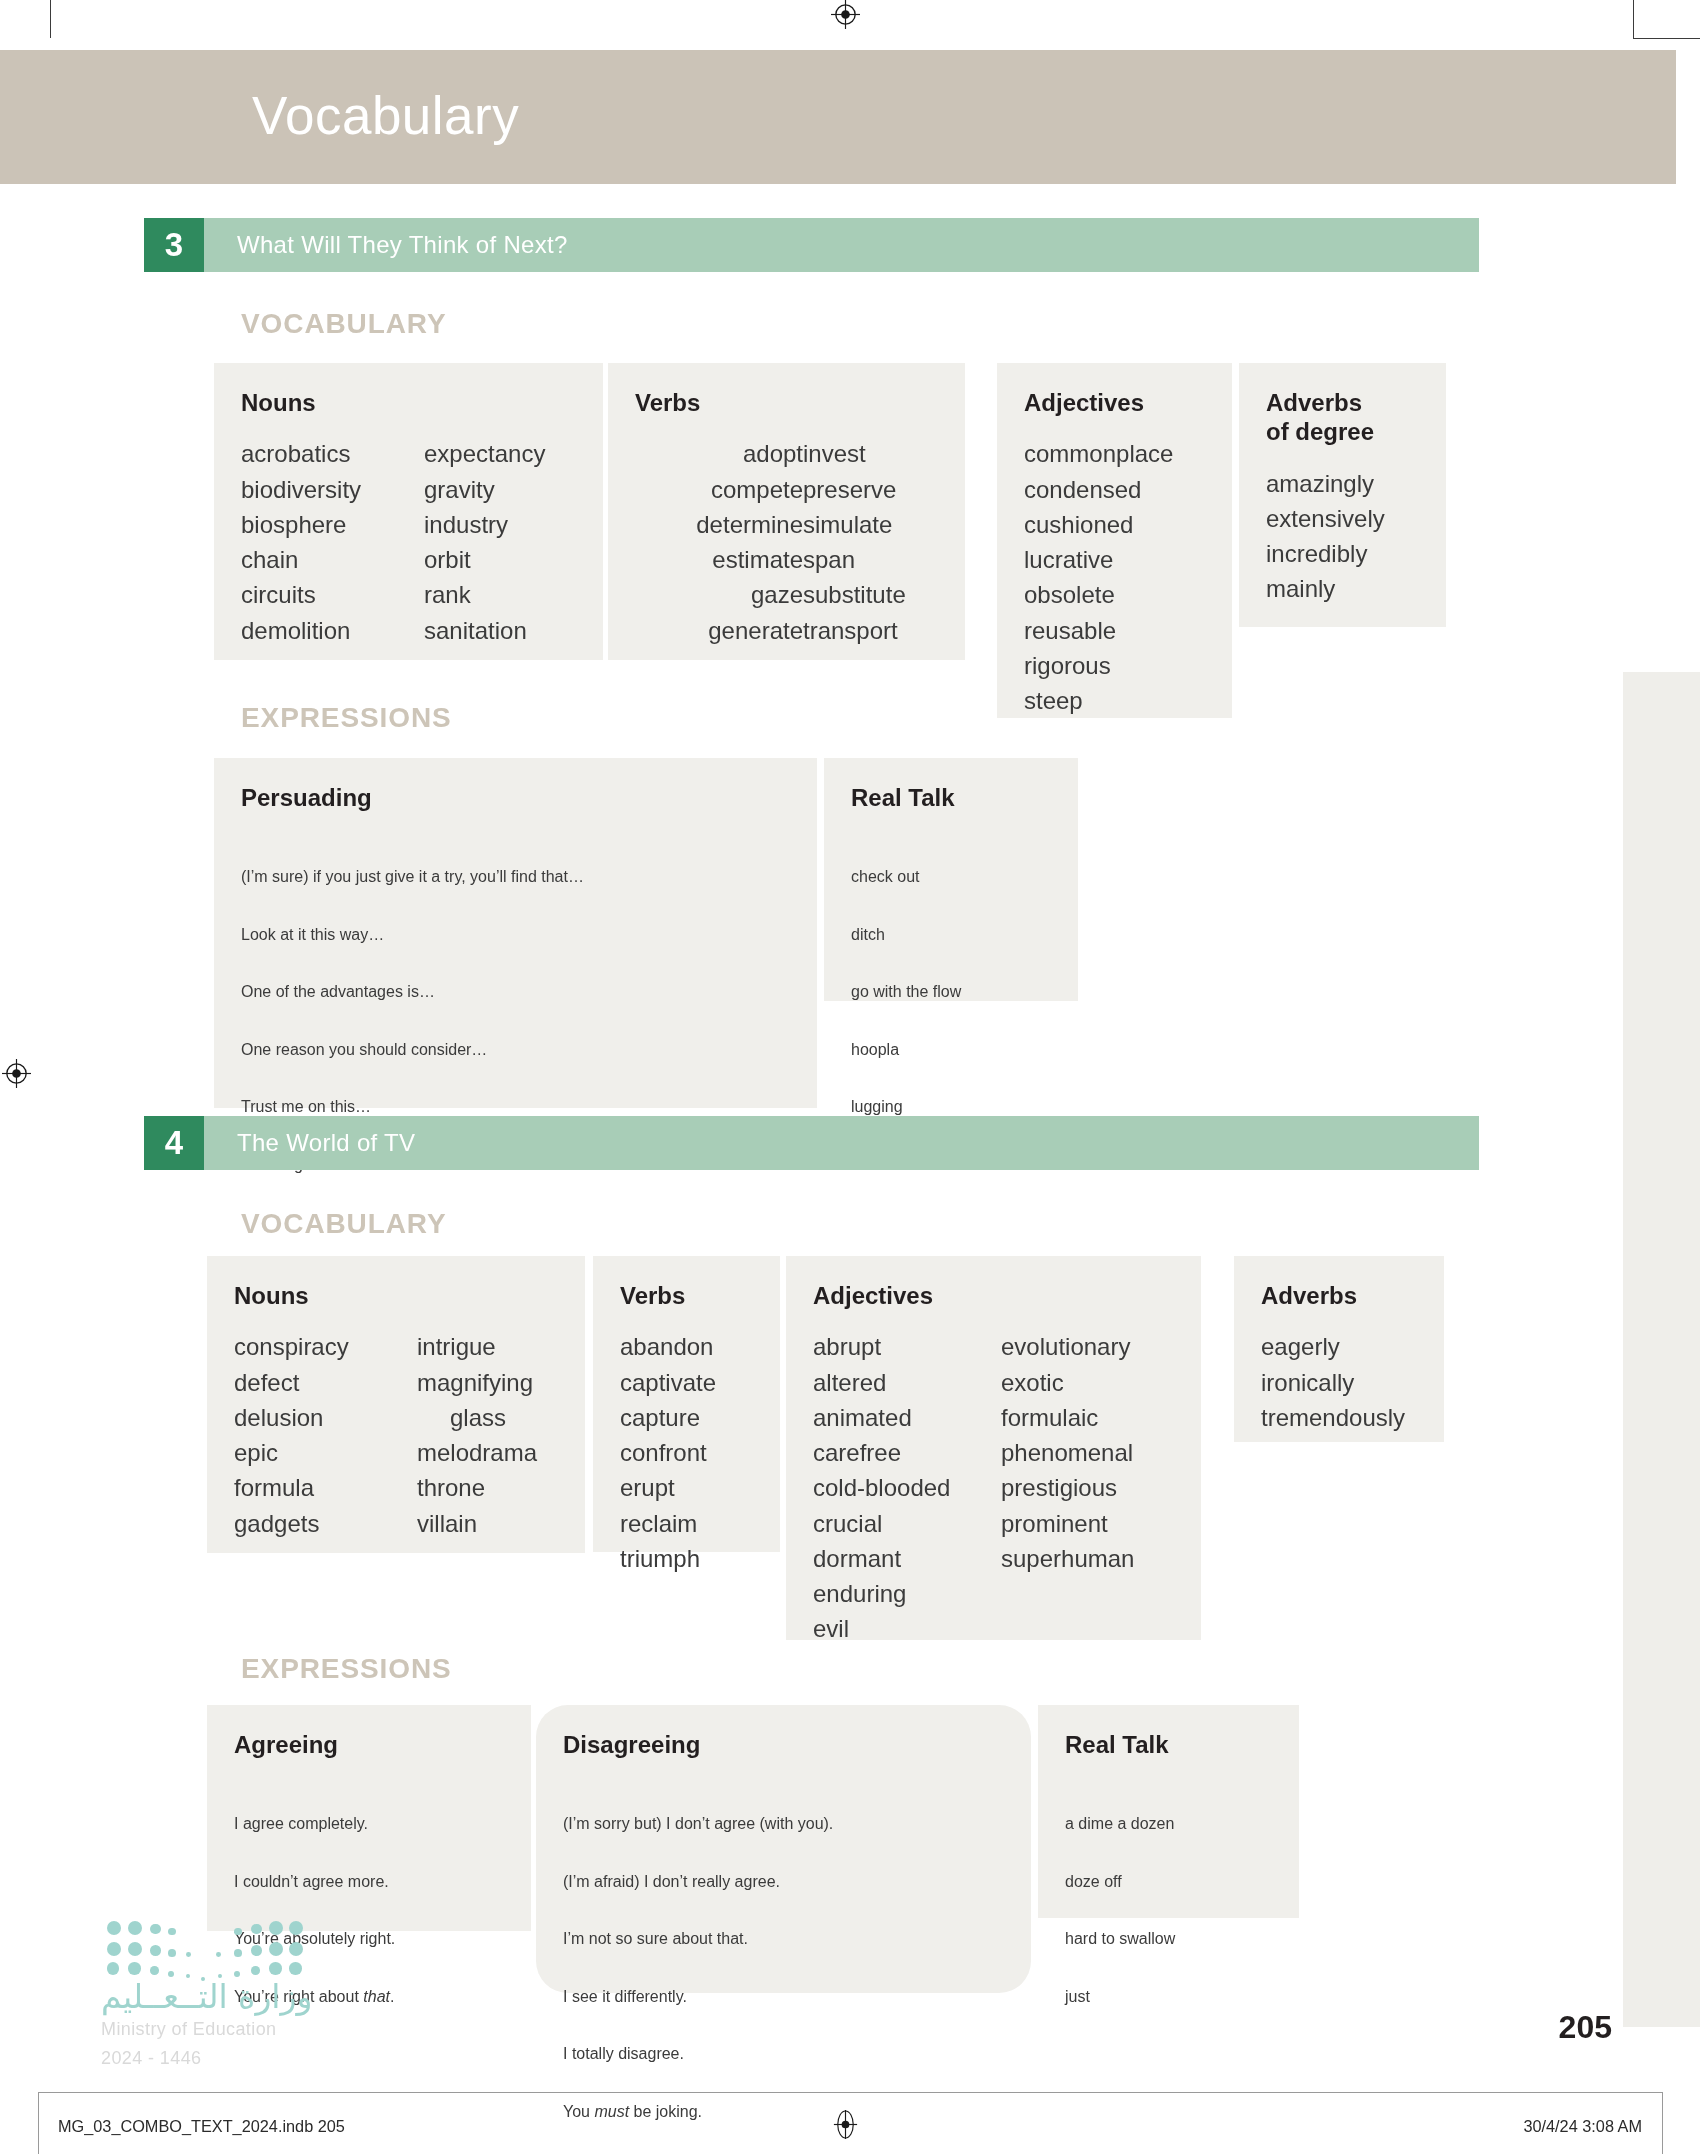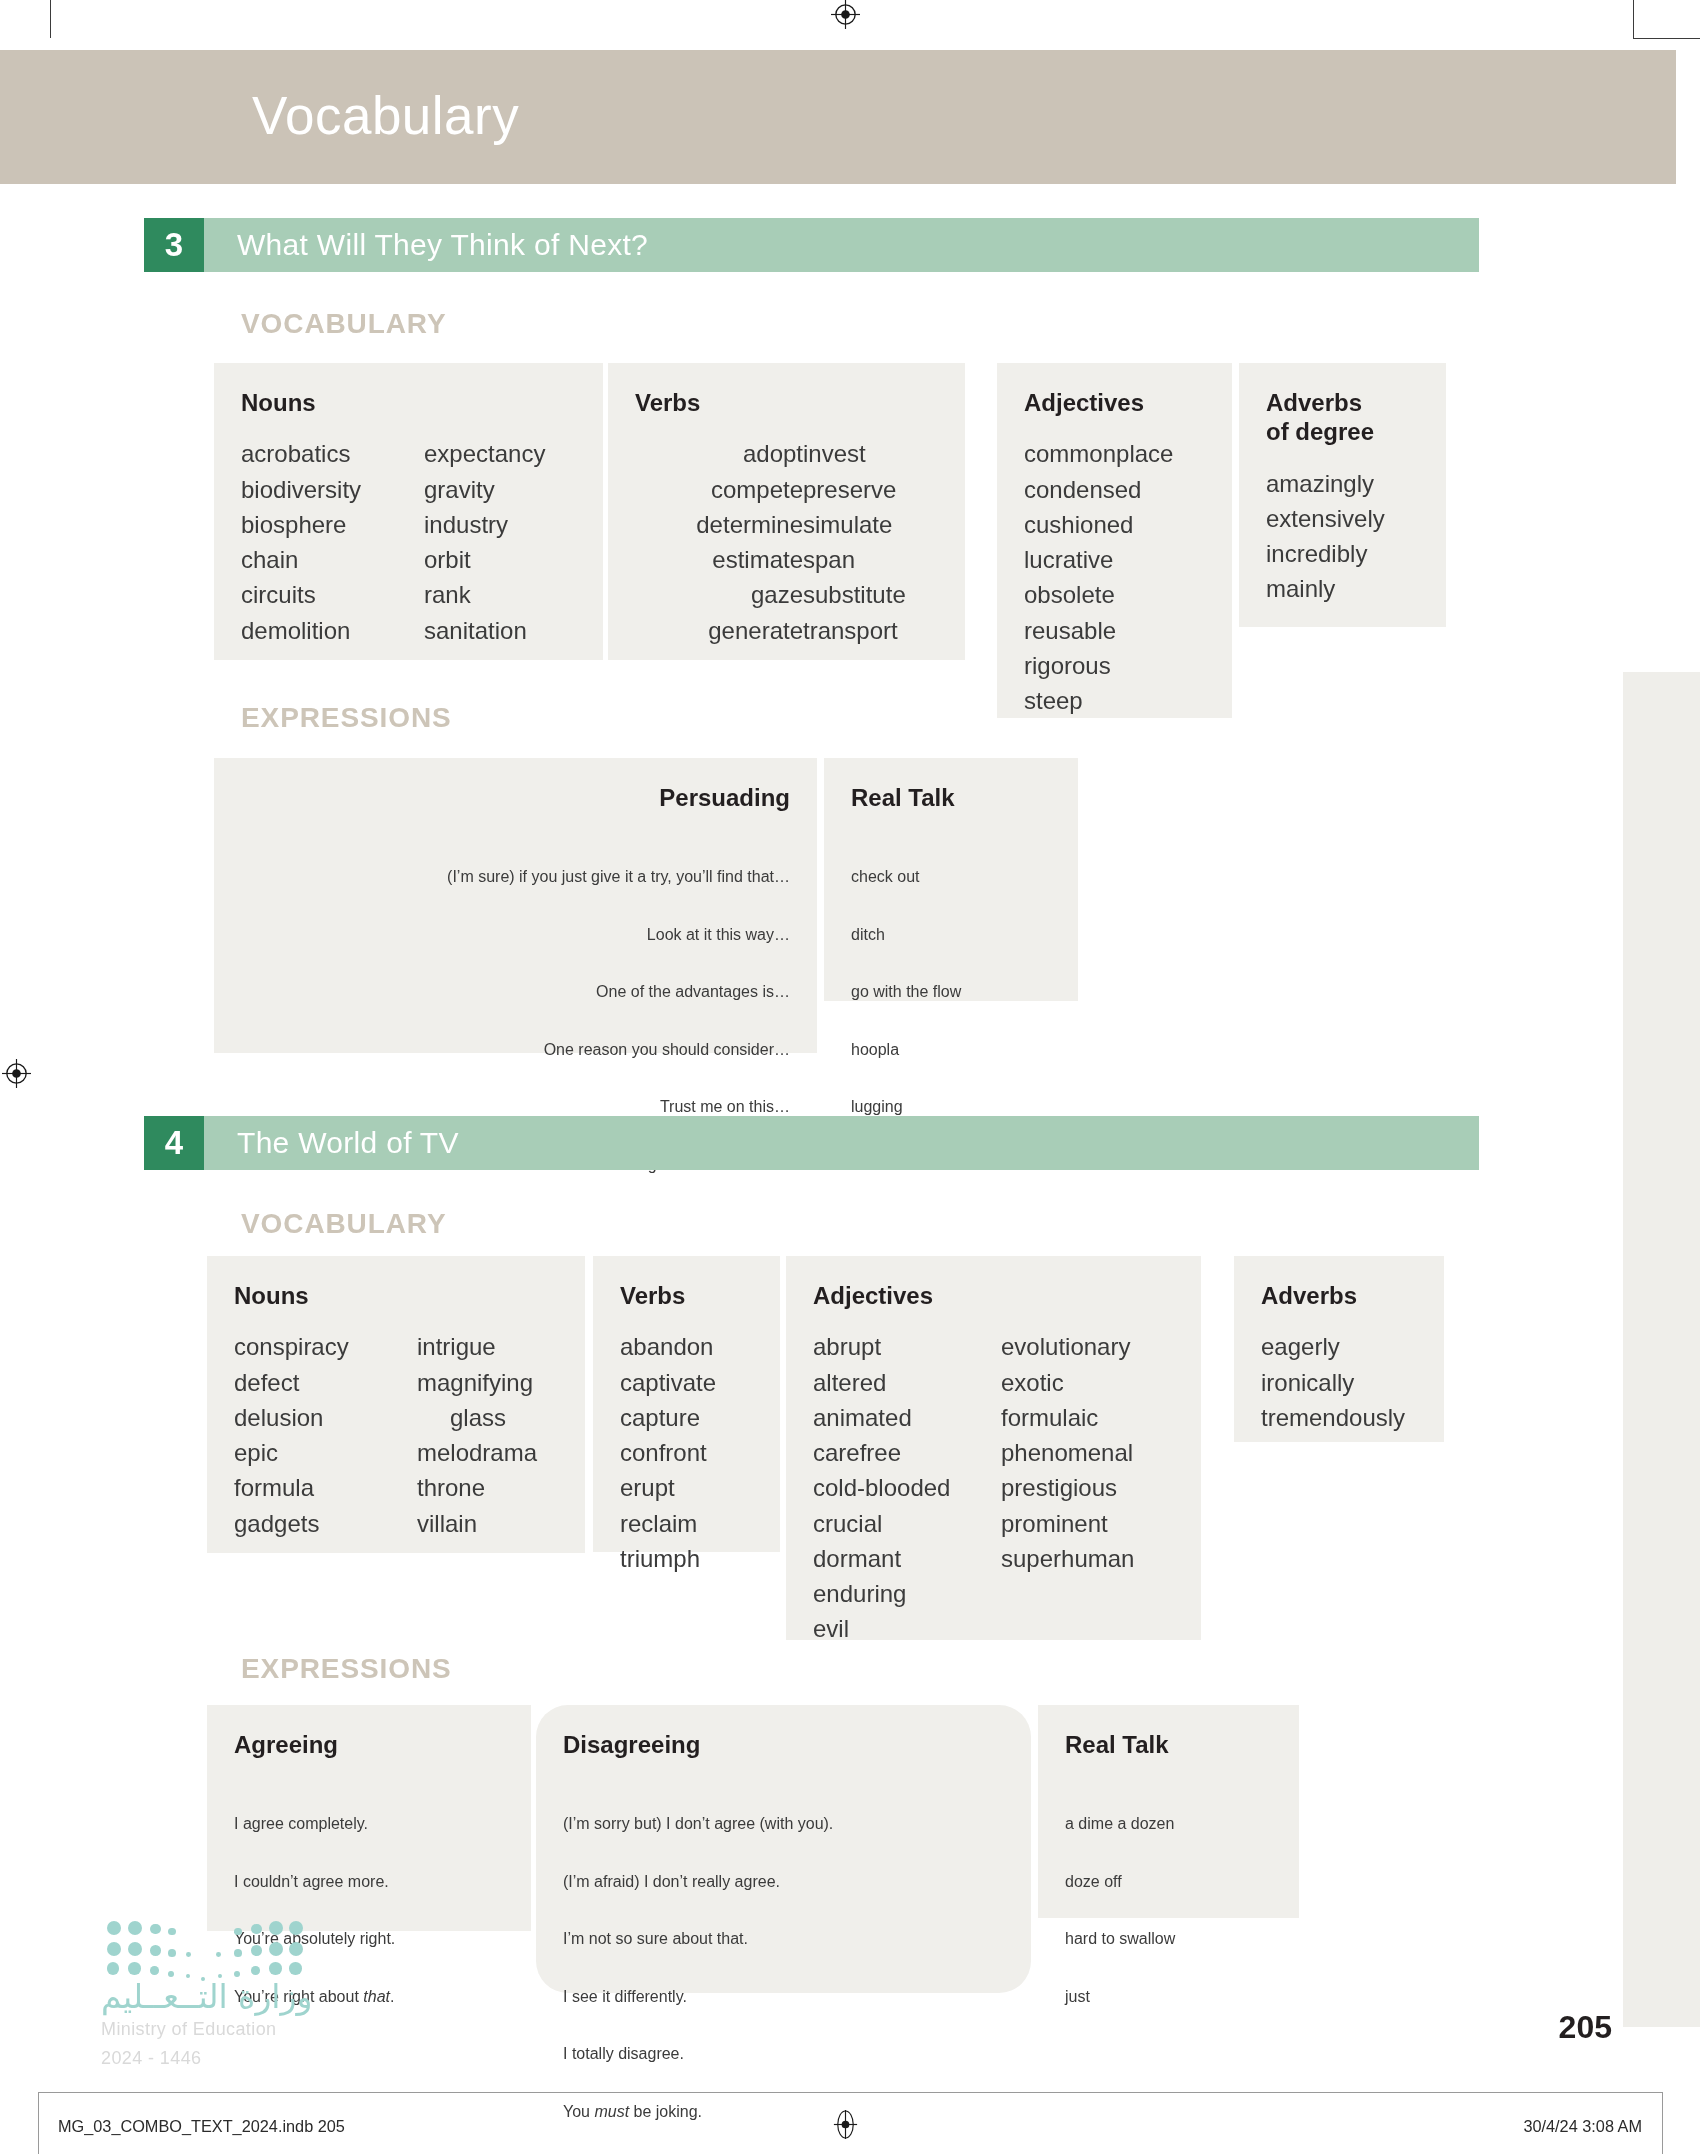--- a/index.html
+++ b/index.html
@@ -38,21 +38,21 @@
   .unit-num {
     width: 60px; background: #2f8a5e; color: #fff;
     display: flex; align-items: center; justify-content: center;
     font-size: 33px; font-weight: 700; letter-spacing: 0px;
   }
   .unit-bar {
     flex: 1; background: #a8cdb7; display: flex; align-items: center;
     padding-left: 33px;
   }
   .unit-title {
-    color: #ffffff; font-size: 30px; font-weight: 400; letter-spacing: 0.3px;
+    color: #ffffff; font-size: 24px; font-weight: 400; letter-spacing: 0.3px;
     font-family: "Liberation Sans Narrow", "Liberation Sans", sans-serif;
   }
 
   
   .section-label {
     position: absolute; color: #cdc5b8; font-size: 28px; font-weight: 700;
     letter-spacing: 0.9px;
   }
 
   
@@ -214,21 +214,21 @@
     <div class="col">
       <span class="word">amazingly</span>
       <span class="word">extensively</span>
       <span class="word">incredibly</span>
       <span class="word">mainly</span>
     </div>
   </div>
 
   <div class="section-label" style="left:241px;top:702px;">EXPRESSIONS</div>
 
-  <div class="box" style="left:214px;top:758px;width:603px;height:295px;text-align:right;">
+  <div class="box" style="left:214px;top:758px;width:603px;height:350px;">
     <h4>Persuading</h4>
     <div class="col">
       <span class="phrase">(I’m sure) if you just give it a try, you’ll find that…</span>
       <span class="phrase">Look at it this way…</span>
       <span class="phrase">One of the advantages is…</span>
       <span class="phrase">One reason you should consider…</span>
       <span class="phrase">Trust me on this…</span>
       <span class="phrase">What’s great about this is…</span>
     </div>
   </div>

